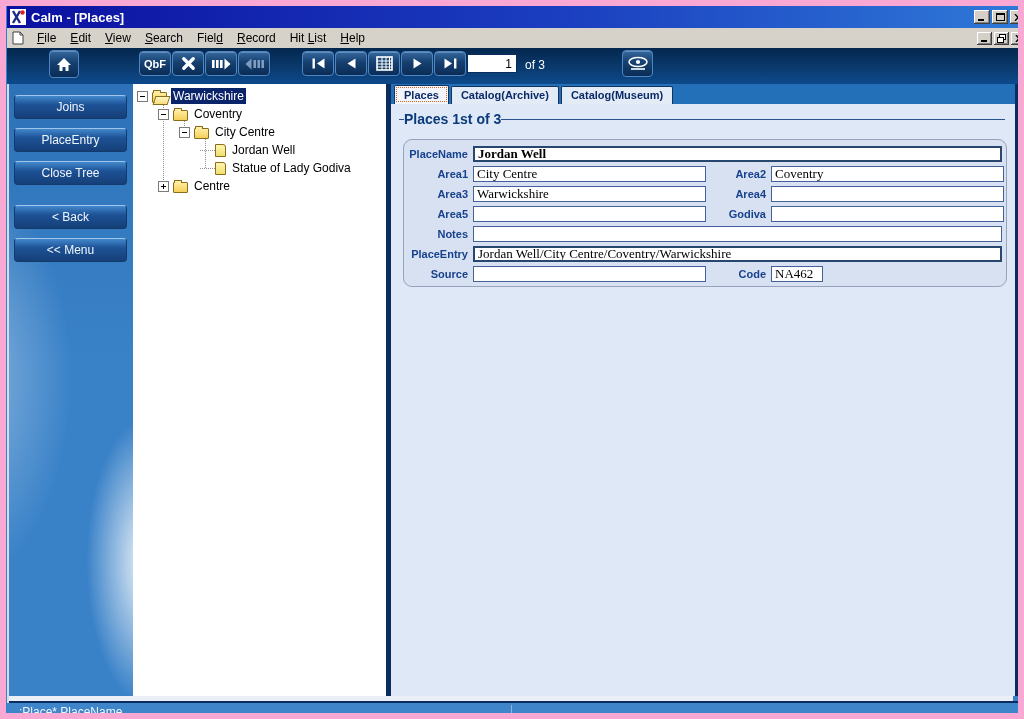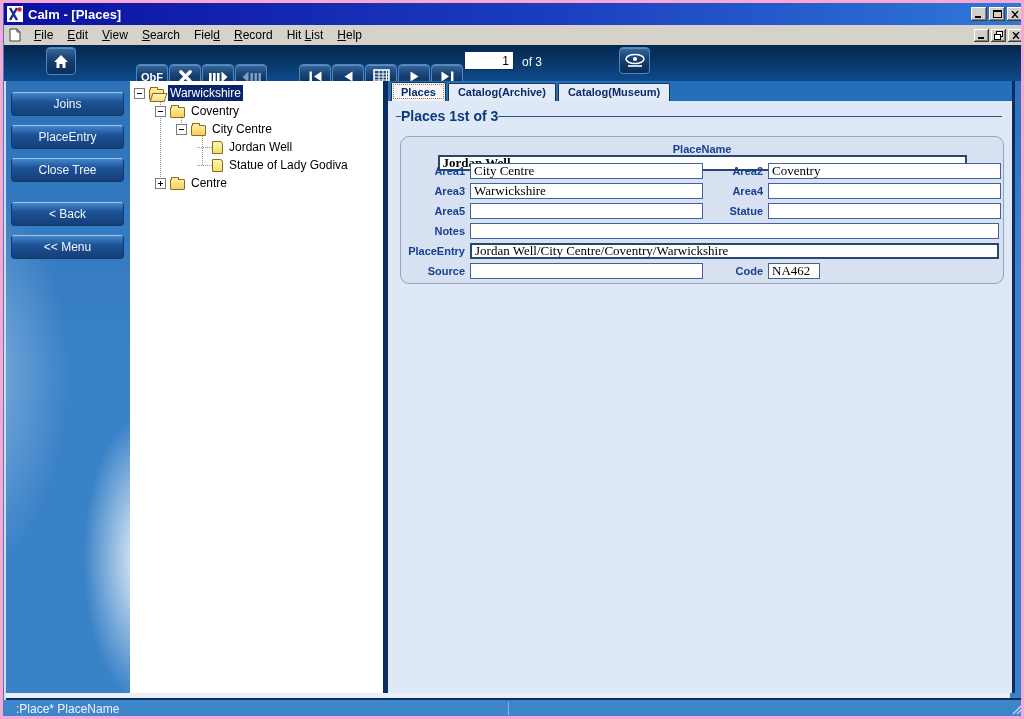--- a/index.html
+++ b/index.html
@@ -1,17 +1,17 @@
 <!DOCTYPE html>
 <html><head>
 <meta charset="utf-8">
 <style>
   html,body{margin:0;padding:0;background:#555;}
   *{box-sizing:border-box;}
-  .screen{position:relative;width:1024px;height:719px;background:#3a80c8;border:3px solid #f9a8d4;overflow:hidden;
+  .screen{position:relative;width:1024px;height:719px;background:#3a80c8;border:6px solid #f9a8d4;overflow:hidden;
           font-family:"Liberation Sans",sans-serif;}
   svg{display:block;}
 
   
   .titlebar{position:absolute;left:1px;top:0;width:1022px;height:22px;display:flex;align-items:center;
             background:linear-gradient(90deg,#0c10a0 0%,#1b3fc0 55%,#2f7ad8 100%);padding-left:3px;}
   .titlebar .title{color:#fff;font-weight:bold;font-size:13px;margin-left:5px;white-space:nowrap;}
   .winbtns{margin-left:auto;margin-right:3px;display:flex;gap:2px;}
   .wbtn{width:16px;height:14px;background:#d4d0c8;display:flex;align-items:center;justify-content:center;
         box-shadow:inset -1px -1px 0 #404040,inset 1px 1px 0 #fff,inset -2px -2px 0 #808080;}
@@ -20,21 +20,21 @@
   
   .menubar{position:absolute;left:1px;top:22px;width:1022px;height:20px;background:#d6d2ca;display:flex;align-items:center;}
   .docicon{margin:0 6px 0 5px;}
   .mitem{padding:12px 7px;font-size:12px;color:#000;cursor:default;}
   .mitem u{text-underline-offset:1px;}
   .childbtns{margin-left:auto;margin-right:3px;display:flex;gap:2px;}
 
   
   .toolbar{position:absolute;left:1px;top:42px;width:1022px;height:36px;
            background:linear-gradient(180deg,#04274e 0%,#0a3a6e 55%,#0d4a8c 100%);}
-  .tbbtn{position:absolute;top:19px;width:32px;height:25px;display:flex;align-items:center;justify-content:center;
+  .tbbtn{position:absolute;top:3px;width:32px;height:25px;display:flex;align-items:center;justify-content:center;
          border:1px solid #4d86c2;border-radius:4px;
          background:linear-gradient(180deg,#35689f 0%,#16406f 45%,#0a2d57 100%);
          box-shadow:inset 0 1px 0 rgba(255,255,255,.25);}
   .tbbtn .txt{color:#fff;font-size:11px;font-weight:bold;}
   .rec-input{position:absolute;left:460px;top:6px;width:50px;height:19px;border:1px solid #0a2c5e;background:#fff;
              font-family:"Liberation Sans",sans-serif;font-size:12px;text-align:right;padding:0 4px;}
   .of-label{position:absolute;left:518px;top:10px;color:#fff;font-size:12px;}
 
   
   .workspace{position:absolute;left:1px;top:78px;width:1022px;height:640px;
@@ -327,40 +327,40 @@
         <div class="tab">Catalog(Archive)</div>
         <div class="tab">Catalog(Museum)</div>
       </div>
       <div class="group-header">
         <span class="gline short"></span>
         <span class="gtitle">Places 1st of 3</span>
         <span class="gline long"></span>
       </div>
 
       <div class="form-panel">
-        <div class="frow" style="top:6px;flex-direction:column;">
+        <div class="frow" style="top:6px;">
           <span class="flabel">PlaceName</span>
           <input class="fin strong bold w-full" value="Jordan Well" style="">
         </div>
         <div class="frow" style="top:26px;">
           <span class="flabel">Area1</span>
           <input class="fin w-half" value="City Centre" style="">
           <span class="flabel right">Area2</span>
           <input class="fin w-half" value="Coventry" style="">
         </div>
         <div class="frow" style="top:46px;">
           <span class="flabel">Area3</span>
           <input class="fin w-half" value="Warwickshire" style="">
           <span class="flabel right">Area4</span>
           <input class="fin w-half" value="" style="">
         </div>
         <div class="frow" style="top:66px;">
           <span class="flabel">Area5</span>
           <input class="fin w-half" value="" style="">
-          <span class="flabel right">Statue</span>
+          <span class="flabel right">Godiva</span>
           <input class="fin w-half" value="" style="">
         </div>
         <div class="frow" style="top:86px;">
           <span class="flabel">Notes</span>
           <input class="fin w-full" value="" style="">
         </div>
         <div class="frow" style="top:106px;">
           <span class="flabel">PlaceEntry</span>
           <input class="fin strong w-full" value="Jordan Well/City Centre/Coventry/Warwickshire" style="">
         </div>

